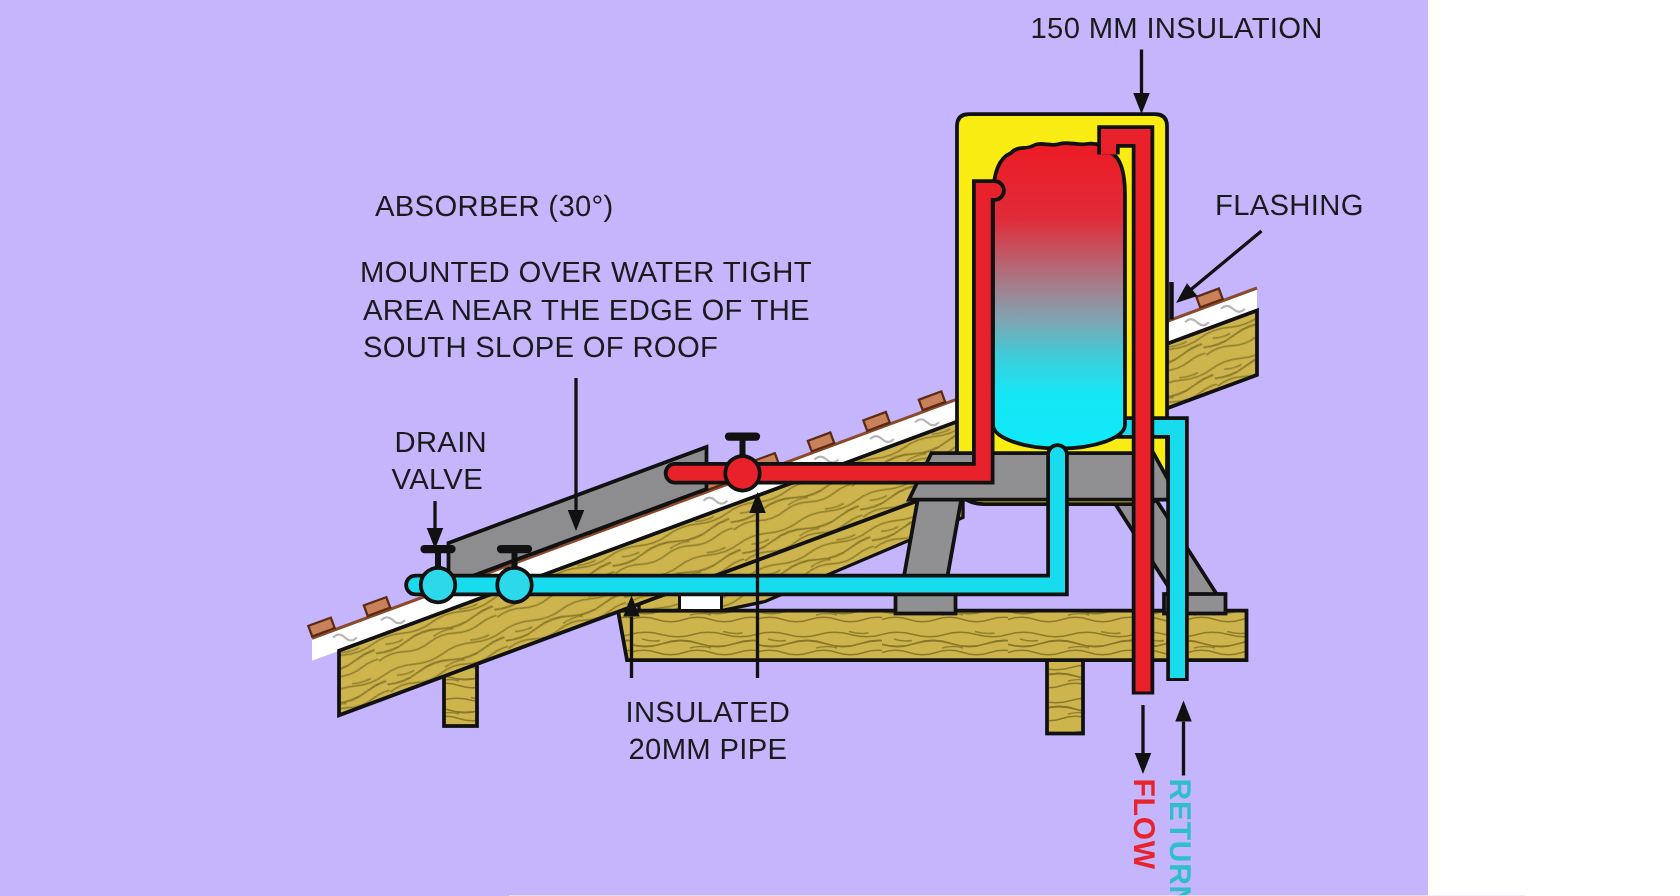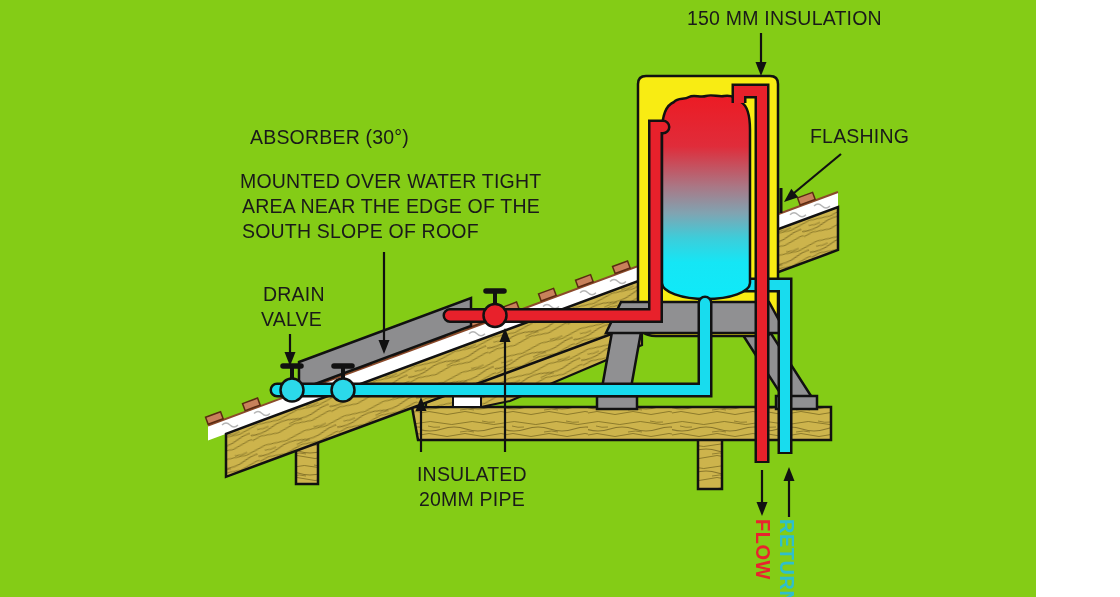--- a/index.html
+++ b/index.html
@@ -1,17 +1,17 @@
 <!DOCTYPE html>
 <html><head>
 <meta charset="utf-8">
 <style>
   html,body{margin:0;padding:0;background:#ffffff;}
   body{font-family:"Liberation Sans", sans-serif;}
-  #stage{position:relative;width:1036px;height:597px;background:#84cc16;overflow:hidden;}
+  #stage{position:relative;width:952px;height:597px;background:#c4b5fd;overflow:hidden;}
   svg{display:block;}
   text{font-family:"Liberation Sans", sans-serif;}
   .lbl{font-size:19.5px;fill:#1a1a1a;letter-spacing:0.2px;}
   .flowlbl{font-size:20px;font-weight:700;letter-spacing:0.5px;}
 </style>
 </head>
 <body>
 
 <div id="stage">
 <svg width="1120" height="597" viewBox="0 0 1120 597">

